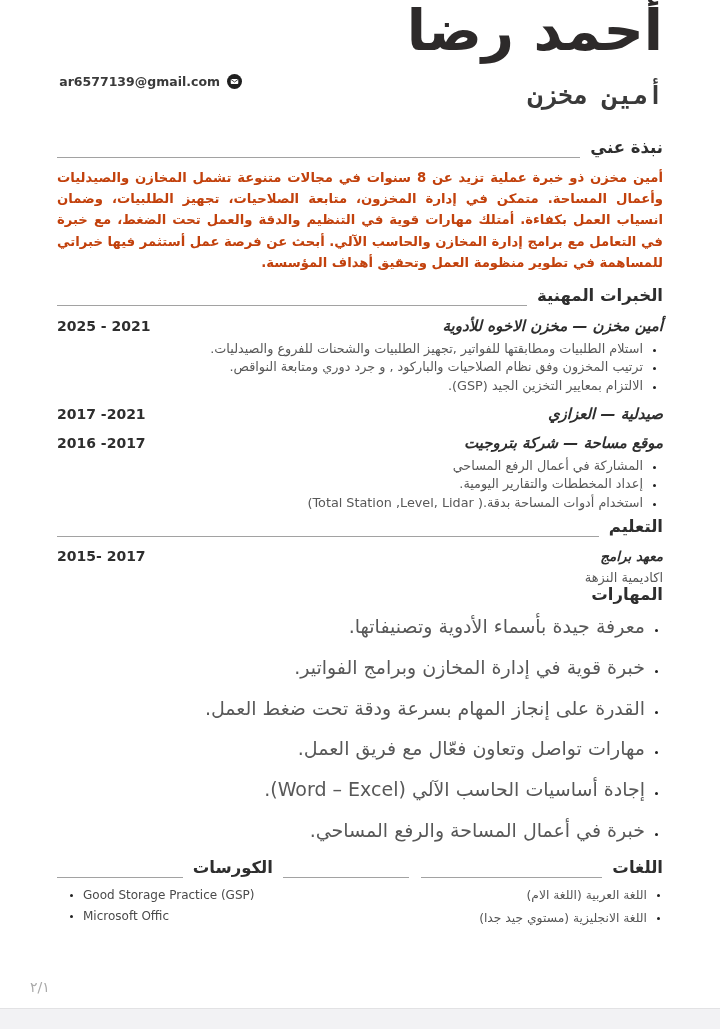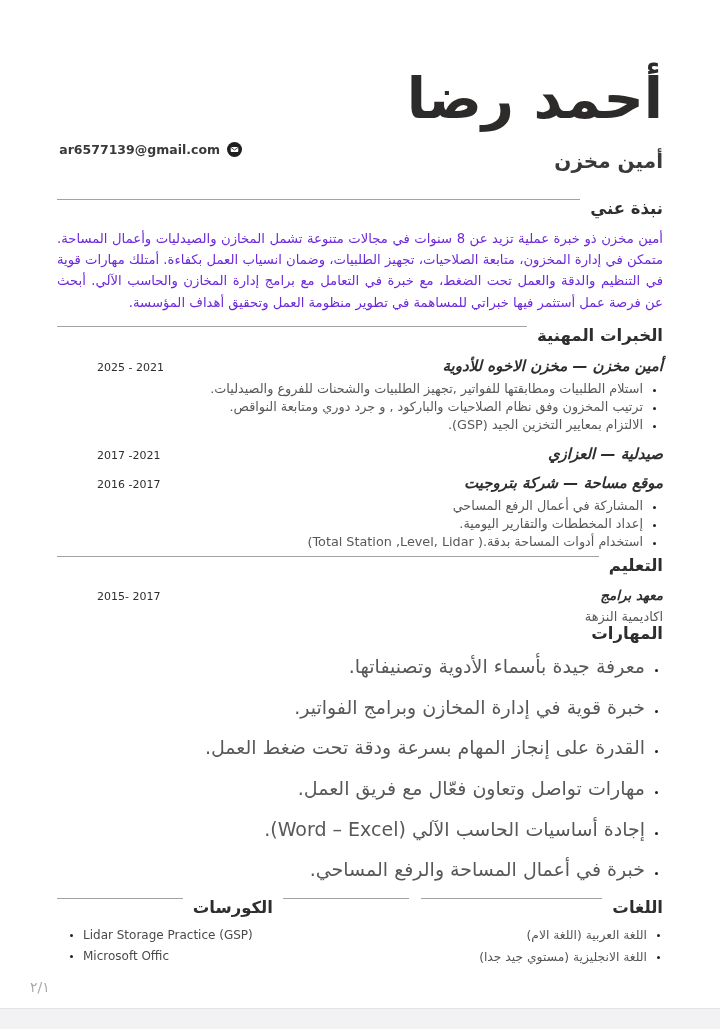--- a/index.html
+++ b/index.html
@@ -8,63 +8,63 @@
     background:#ffffff;
     font-family:"DejaVu Sans", sans-serif;
     direction:rtl;
     position:relative;
     overflow:hidden;
     -webkit-font-smoothing:antialiased;
   }
   .content { padding:0 57px; }
 
   
-  .header { display:flex; padding-top:68px; }
+  .header { display:flex; }
   .name-block { flex:1; text-align:right; }
   .person-name {
     margin:0; font-size:56px; font-weight:bold;
     color:#2d2a2a; line-height:1.12; letter-spacing:-1px;
   }
   .person-sub {
-    margin-top:18px; font-size:20px; font-weight:bold; color:#3a3a3a;
+    margin-top:18px; font-size:25px; font-weight:bold; color:#3a3a3a;font-family:Liberation Mono, monospace;
   }
   .contact { flex:0 0 185px; margin-top:74px; }
   .contact-row {
     display:flex; align-items:center; margin-bottom:9px;
     white-space:nowrap; justify-content:flex-start;
   }
   .cicon {
     width:15px; height:15px; flex:0 0 15px; margin-left:7px; display:block;
   }
   .ctext { font-size:12.5px; font-weight:bold; color:#3a3a3a; }
   .ltr { direction:ltr; unicode-bidi:isolate; }
 
   
-  .sec { display:flex; align-items:flex-start; gap:10px; }
+  .sec { display:flex; align-items:flex-end; gap:10px; }
   .sec h2 { margin:0; font-size:16.5px; font-weight:bold; color:#2e2e2e; line-height:1.2; }
   .rule { flex:1; height:0; border-top:1.5px solid #a2a2a2; }
 
   .mt-about { margin-top:26px; }
   .mt-exp   { margin-top:13px; }
   .mt-edu   { }
   .mt-skl   { margin-top:0; }
 
   
   .about-text {
     margin:9px 0 0; font-size:13.2px; line-height:1.62;
-    color:#6d28d9; text-align:justify;
+    color:#c2410c; text-align:justify;font-weight:bold;
   }
 
   
   .job-head {
     display:flex; justify-content:space-between; align-items:baseline;
     margin-top:11px;
   }
   .job-title { font-size:15px; font-weight:bold; color:#2e2e2e;font-style:italic; }
-  .job-dates { font-size:11px; font-weight:normal; color:#2e2e2e; direction:ltr; unicode-bidi:isolate;margin-left:40px; }
+  .job-dates { font-size:14px; font-weight:bold; color:#2e2e2e; direction:ltr; unicode-bidi:isolate; }
   ul.bullets { margin:5px 0 6px; padding:0 20px 0 0; }
   ul.bullets li {
     font-size:12.8px; color:#585858; line-height:1.35; margin-bottom:1px;
   }
   ul.bullets li::marker { color:#222; font-size:11px; }
 
   
   .edu-school { margin-top:6px; font-size:13px; color:#585858; }
 
   
@@ -197,21 +197,21 @@
         <li>اللغة الانجليزية (مستوي جيد جدا)</li>
       </ul>
     </div>
     <div class="col-courses">
       <div class="sec">
         <div class="rule"></div>
         <h2>الكورسات</h2>
         <div class="rule"></div>
       </div>
       <ul class="courses">
-        <li>Lidar Storage Practice (GSP)</li>
+        <li>Good Storage Practice (GSP)</li>
         <li>Microsoft Offic</li>
 
       </ul>
     </div>
   </div>
 
 </div>
 
 <div class="page-num">٢/١</div>
 <div class="page-edge"></div>

